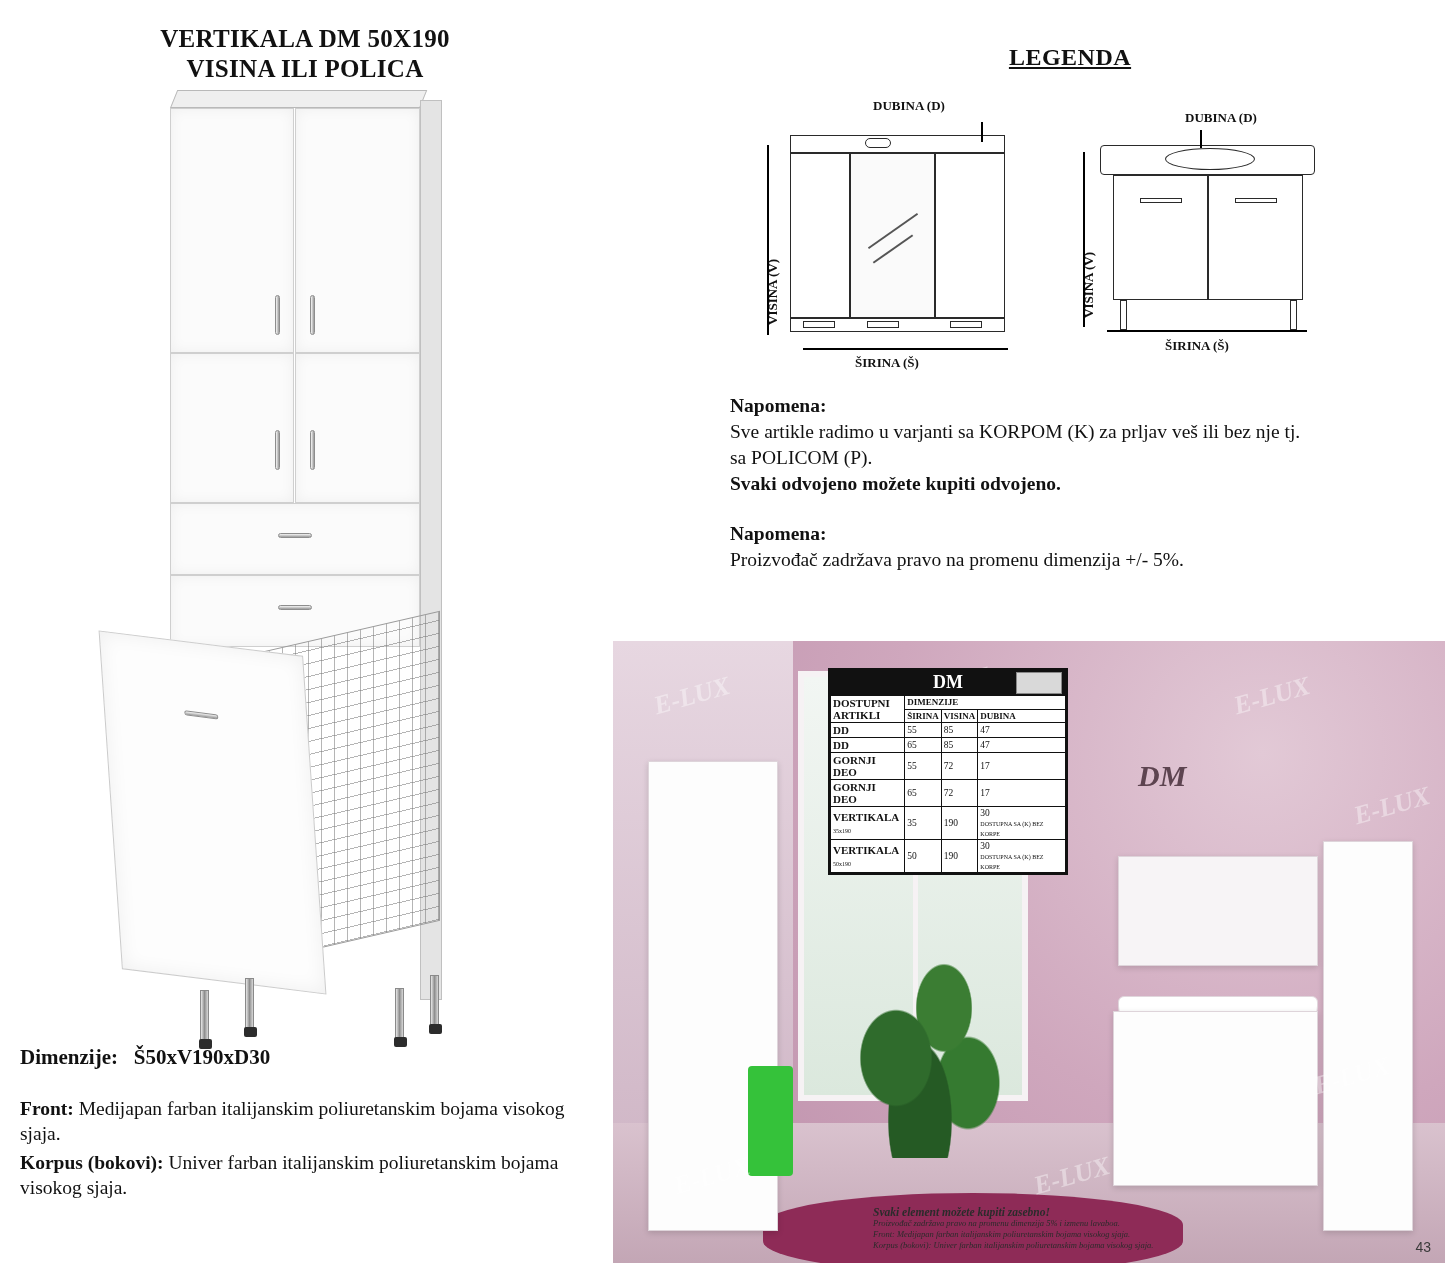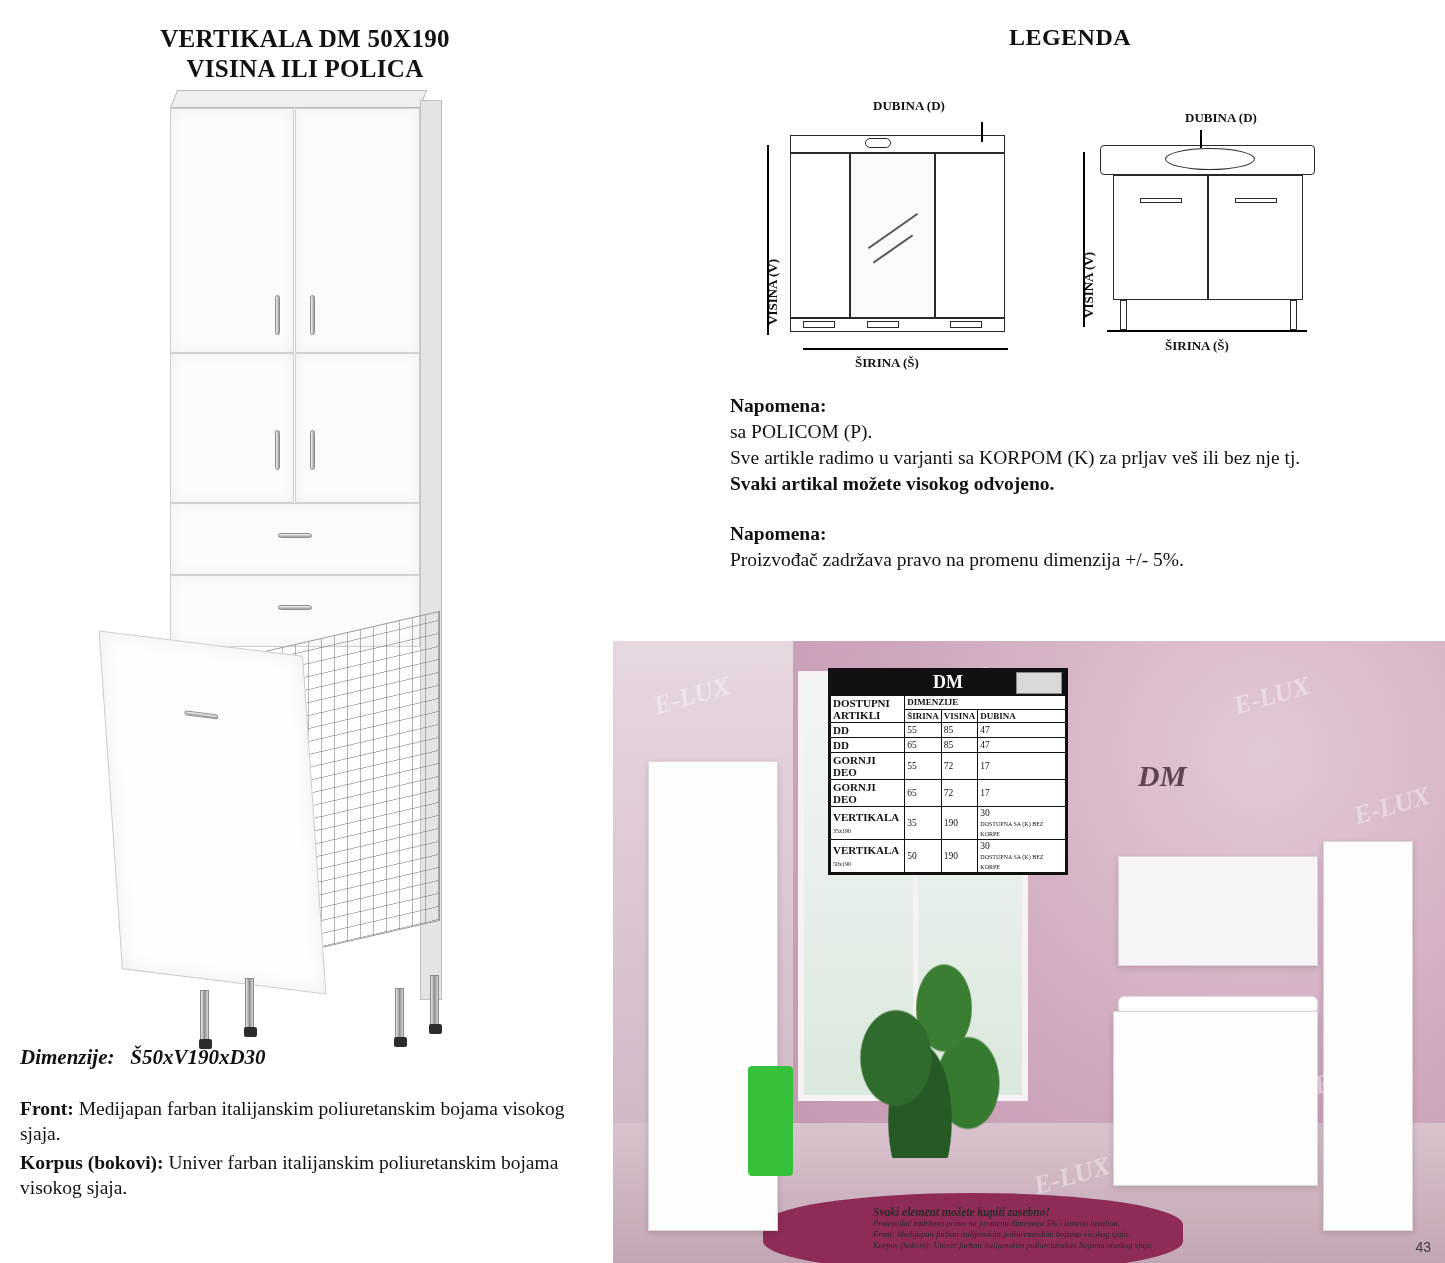--- a/index.html
+++ b/index.html
@@ -67,28 +67,28 @@
     border:1px solid #9a9a9a;
     transform:skewY(-13deg);
     background:
       repeating-linear-gradient(90deg, rgba(120,120,120,.55) 0 1px, transparent 1px 13px),
       repeating-linear-gradient(0deg, rgba(120,120,120,.55) 0 1px, transparent 1px 13px);
   }
 
   
   #karakteristike { position:absolute; left:20px; top:1045px; width:585px; }
   #karakteristike h3 { margin:0 0 22px 0; font-size:21px; font-weight:bold; }
-  #karakteristike .dim { font-size:21px; font-weight:bold; margin-bottom:26px;font-style:italic; }
+  #karakteristike .dim { font-size:21px; font-weight:bold; margin-bottom:26px; }
   #karakteristike p { margin:0 0 4px 0; font-size:19.5px; line-height:25px; }
   #karakteristike p b { font-weight:bold; }
 
   
   #legend-title {
-    position:absolute; left:700px; top:24px; width:740px; text-align:center;
-    font-weight:bold; font-size:24px; letter-spacing:.5px;
+    position:absolute; left:700px; top:44px; width:740px; text-align:center;
+    font-weight:bold; font-size:24px; letter-spacing:.5px;text-decoration:underline;
   }
 
   .legend-box { position:absolute; }
   .lg-label {
     position:absolute; font-size:13px; font-weight:bold; font-family:"Liberation Serif", serif;
   }
   .lg-vert { transform:rotate(-90deg); transform-origin:left top; white-space:nowrap; }
   .arrow-line { position:absolute; background:#000; }
 
   
@@ -302,23 +302,23 @@
   <div class="arrow-line" style="left:42px;top:240px;width:200px;height:2px;"></div>
   <div class="arrow-line" style="left:135px;top:40px;width:2px;height:18px;"></div>
 
   <div class="lg-label lg-vert" style="left:16px;top:228px;">VISINA (V)</div>
   <div class="lg-label" style="left:100px;top:248px;">ŠIRINA (Š)</div>
   <div class="lg-label" style="left:120px;top:20px;">DUBINA (D)</div>
 </div>
 
 <div id="notes">
   <div class="nt-h">Napomena:</div>
+  <p>Sve artikle radimo u varjanti sa KORPOM (K) za prljav veš ili bez nje tj.</p>
   <p>sa POLICOM (P).</p>
-  <p>Sve artikle radimo u varjanti sa KORPOM (K) za prljav veš ili bez nje tj.</p>
-  <p class="strong">Svaki artikal možete visokog odvojeno.</p>
+  <p class="strong">Svaki odvojeno možete kupiti odvojeno.</p>
   <div class="gap"></div>
   <div class="nt-h">Napomena:</div>
   <p>Proizvođač zadržava pravo na promenu dimenzija +/- 5%.</p>
 </div>
 
 <div id="photo">
   <div class="wall-left"></div>
   <div class="window"></div>
   <div class="floor"></div>
   <div class="rug"></div>

